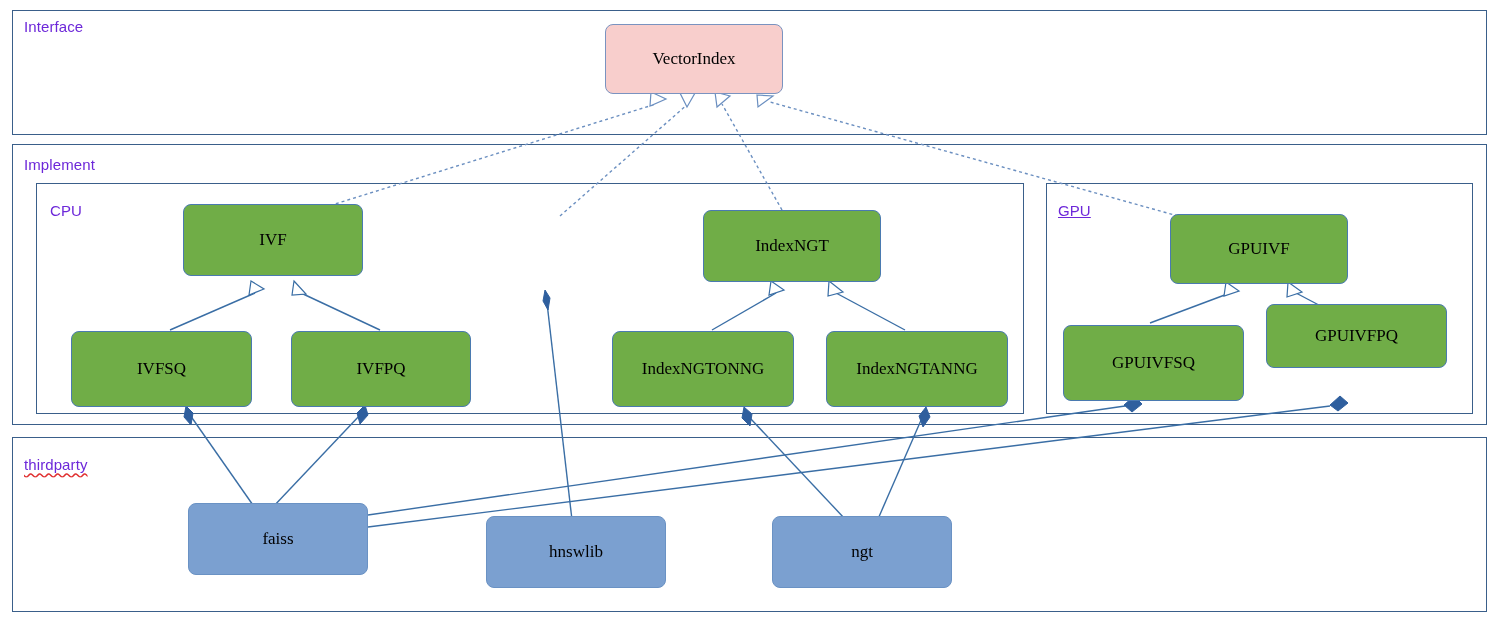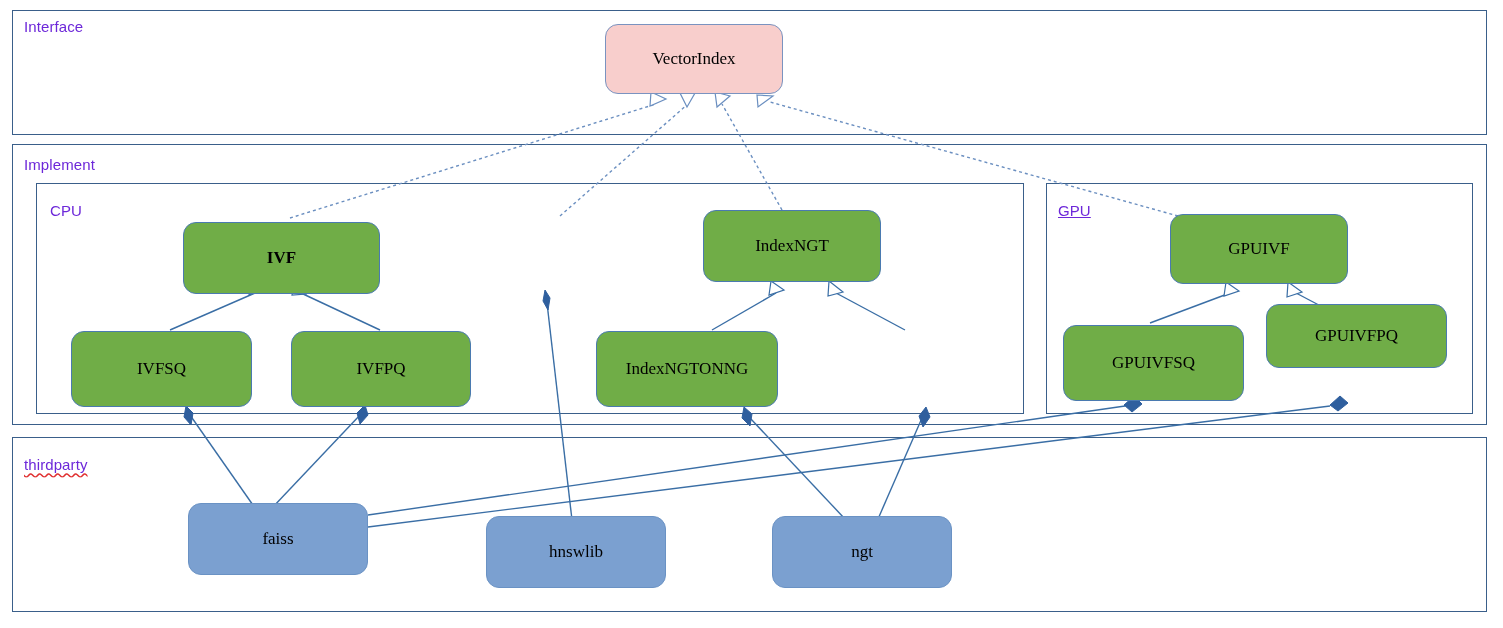--- a/index.html
+++ b/index.html
@@ -30,21 +30,21 @@
     letter-spacing: 0.1px;
   }
   .panel-label.misspelled {
     text-decoration: underline wavy #e03030;
     text-decoration-skip-ink: none;
     text-underline-offset: 2px;
   }
   .node {
     position: absolute;
     box-sizing: border-box;
-    border-radius: 13px;
+    border-radius: 8px;
     border: 1px solid #4a7ab0;
     display: flex;
     align-items: center;
     justify-content: center;
     font-family: "Liberation Serif", serif;
     font-size: 17px;
     color: #000000;
     text-align: center;
     line-height: 1.1;
   }
@@ -155,33 +155,34 @@
 
     <path class="edge-solid" d="M 845 519 L 750 418"></path>
     <polygon class="diamond" points="744,407 752,414 750,426 742,418"></polygon>
 
     <path class="edge-solid" d="M 878 519 L 922 418"></path>
     <polygon class="diamond" points="926,407 930,417 923,427 919,416"></polygon>
   </svg>
 
   <div class="node iface" style="left:605px; top:24px; width:178px; height:70px;">VectorIndex</div>
 
-  <div class="node impl" style="left:183px; top:222px; width:197px; height:72px;font-weight:bold;">IVF</div>
+  <div class="node impl" style="left:183px; top:204px; width:180px; height:72px;">IVF</div>
 
 
   <div class="node impl" style="left:703px; top:210px; width:178px; height:72px;">IndexNGT</div>
 
   <div class="node impl" style="left:1170px; top:214px; width:178px; height:70px;">GPUIVF</div>
 
   <div class="node impl" style="left:71px; top:331px; width:181px; height:76px;">IVFSQ</div>
 
   <div class="node impl" style="left:291px; top:331px; width:180px; height:76px;">IVFPQ</div>
 
-  <div class="node impl" style="left:596px; top:331px; width:182px; height:76px;">IndexNGTONNG</div>
+  <div class="node impl" style="left:612px; top:331px; width:182px; height:76px;">IndexNGTONNG</div>
 
+  <div class="node impl" style="left:826px; top:331px; width:182px; height:76px;">IndexNGTANNG</div>
 
   <div class="node impl" style="left:1063px; top:325px; width:181px; height:76px;">GPUIVFSQ</div>
 
   <div class="node impl" style="left:1266px; top:304px; width:181px; height:64px;">GPUIVFPQ</div>
 
   <div class="node third" style="left:188px; top:503px; width:180px; height:72px;">faiss</div>
 
   <div class="node third" style="left:486px; top:516px; width:180px; height:72px;">hnswlib</div>
 
   <div class="node third" style="left:772px; top:516px; width:180px; height:72px;">ngt</div>

